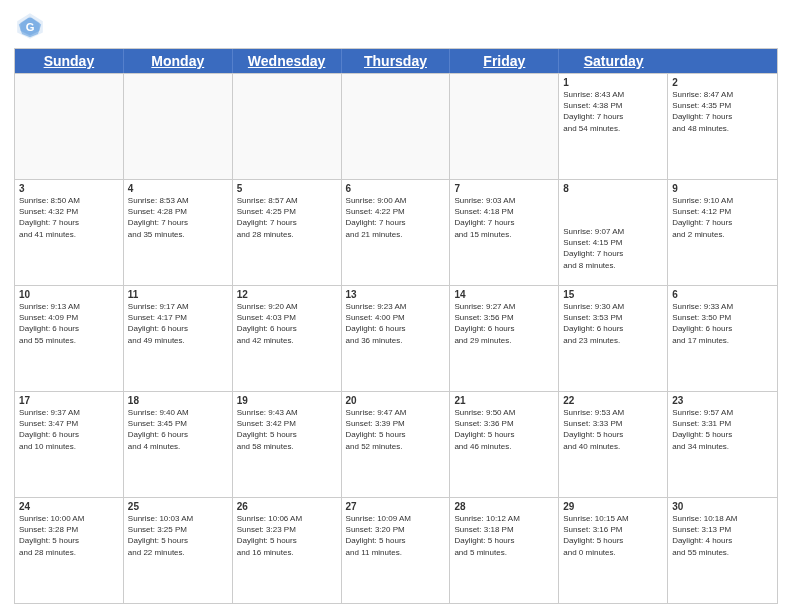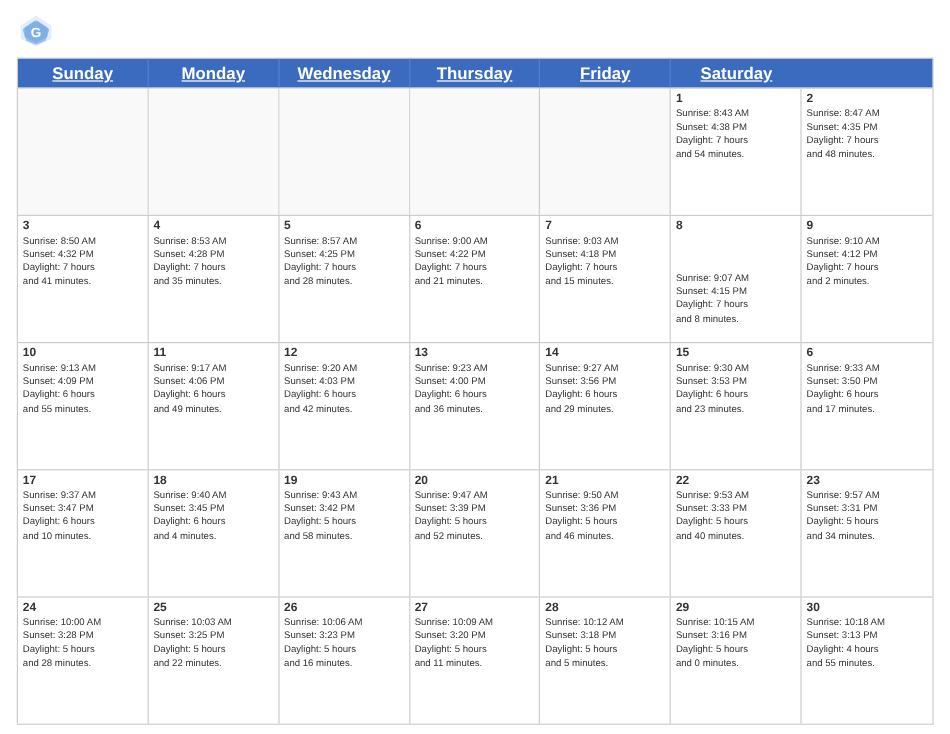--- a/index.html
+++ b/index.html
@@ -217,21 +217,21 @@
           <div class="cal-cell">
             <span class="day-num">10</span>
             <div class="day-info" style="white-space: pre-line;">Sunrise: 9:13 AM
 Sunset: 4:09 PM
 Daylight: 6 hours
 and 55 minutes.</div>
           </div>
           <div class="cal-cell">
             <span class="day-num">11</span>
             <div class="day-info" style="white-space: pre-line;">Sunrise: 9:17 AM
-Sunset: 4:06 PM
+Sunset: 4:17 PM
 Daylight: 6 hours
 and 49 minutes.</div>
           </div>
           <div class="cal-cell">
             <span class="day-num">12</span>
             <div class="day-info" style="white-space: pre-line;">Sunrise: 9:20 AM
 Sunset: 4:03 PM
 Daylight: 6 hours
 and 42 minutes.</div>
           </div>

